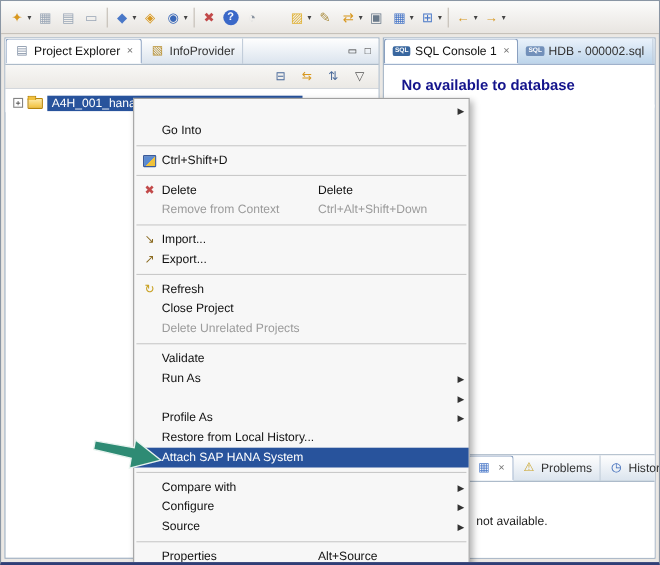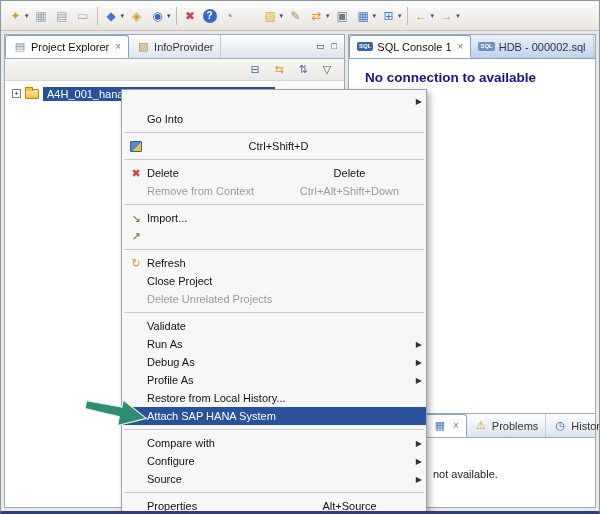--- a/index.html
+++ b/index.html
@@ -60,21 +60,21 @@
   .bottom-panel{position:absolute;left:0;right:0;bottom:0;height:94px;border-top:1px solid #9aabbd;background:#fff}
   .bottom-tabbar{padding-left:76px}
   .bottom-content{padding:30px 6px 0 84px;font-size:11px;color:#222}
 
   
   .context-menu{position:absolute;left:120px;top:88px;width:306px;background:#f7f7f7;
       border:1px solid #a0a0a0;box-shadow:3px 3px 6px rgba(0,0,0,.3);padding:2px 0;z-index:10}
   .menu-item{display:flex;align-items:center;height:18px;font-size:11px;color:#111;padding:0 4px 0 3px}
   .mi-icon{width:22px;text-align:center;flex:none;display:inline-flex;align-items:center;justify-content:center}
   .mi-label{width:142px;white-space:nowrap;overflow:hidden;flex:none}
-  .mi-short{flex:1;text-align:center;color:#111;white-space:nowrap}
+  .mi-short{flex:1;text-align:left;color:#111;white-space:nowrap}
   .mi-arrow{width:12px;text-align:right;font-size:8px;color:#333;flex:none}
   .menu-item.disabled .mi-label,.menu-item.disabled .mi-short{color:#9b9b9b}
   .menu-item.selected{background:#28539c}
   .menu-item.selected .mi-label,.menu-item.selected .mi-short,.menu-item.selected .mi-arrow{color:#fff}
   .menu-sep{border-top:1px solid #c9c9c9;margin:4px 2px;height:0}
   .shape-bw{width:12px;height:11px;background:linear-gradient(135deg,#5b8ad0 55%,#f0c23a 55%);
       border:1px solid #3a5a98;border-radius:1px;display:inline-block}
 
   
   .green-arrow{position:absolute;left:82px;top:393px;z-index:20;pointer-events:none}
@@ -194,21 +194,21 @@
             <span class="icon-text" style="background: rgb(57, 103, 159); color: rgb(255, 255, 255);">SQL</span>
             <span>SQL Console 1</span>
             <span class="tab-close">×</span>
           </div>
           <div class="tab">
             <span class="icon-text" style="background: rgb(114, 144, 186); color: rgb(255, 255, 255);">SQL</span>
             <span>HDB - 000002.sql</span>
           </div>
         </div>
     </div>
-    <div class="console-message">No connection to available</div>
+    <div class="console-message">No available to database</div>
     <div class="editor-body"></div>
     <div class="bottom-panel">
       <div class="tabbar view-tabbar bottom-tabbar">
         <div class="tabs">
             <div class="tab active">
               <span class="icon-glyph" style="color: rgb(74, 120, 200);">▦</span>
               <span class="tab-close">×</span>
             </div>
             <div class="tab">
               <span class="icon-glyph" style="color: rgb(200, 160, 32);">⚠</span>
@@ -273,20 +273,21 @@
           <span class="icon-glyph" style="color: rgb(138, 106, 32);">↘</span>
         </span>
         <span class="mi-label">Import...</span>
         <span class="mi-short"></span>
         <span class="mi-arrow"></span>
       </div>
       <div class="menu-item">
         <span class="mi-icon">
           <span class="icon-glyph" style="color: rgb(138, 106, 32);">↗</span>
         </span>
+        <span class="mi-label">Export...</span>
         <span class="mi-short"></span>
         <span class="mi-arrow"></span>
       </div>
       <div class="menu-sep"></div>
       <div class="menu-item">
         <span class="mi-icon">
           <span class="icon-glyph" style="color: rgb(200, 160, 32);">↻</span>
         </span>
         <span class="mi-label">Refresh</span>
         <span class="mi-arrow"></span>
@@ -321,21 +322,20 @@
           <span></span>
         </span>
         <span class="mi-label">Run As</span>
         <span class="mi-short"></span>
         <span class="mi-arrow">▶</span>
       </div>
       <div class="menu-item">
         <span class="mi-icon">
           <span></span>
         </span>
-        <span class="mi-label">Debug As</span>
         <span class="mi-short"></span>
         <span class="mi-arrow">▶</span>
       </div>
       <div class="menu-item">
         <span class="mi-icon">
           <span></span>
         </span>
         <span class="mi-label">Profile As</span>
         <span class="mi-short"></span>
         <span class="mi-arrow">▶</span>

